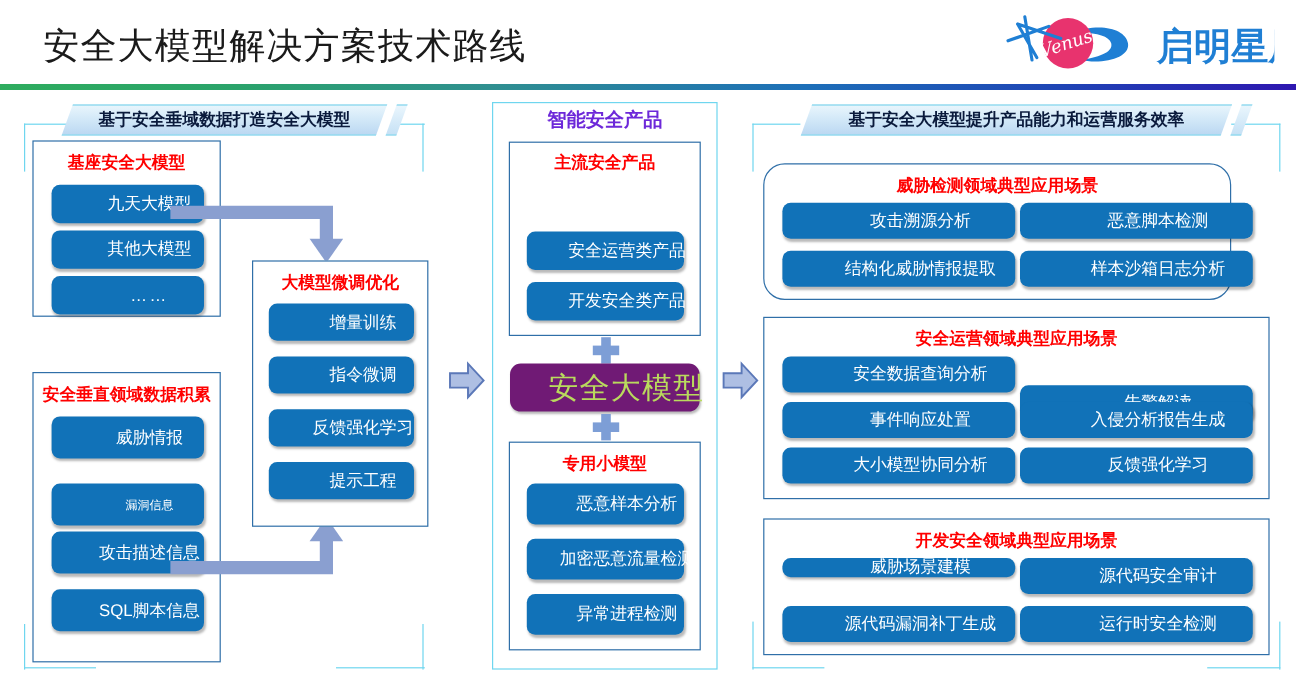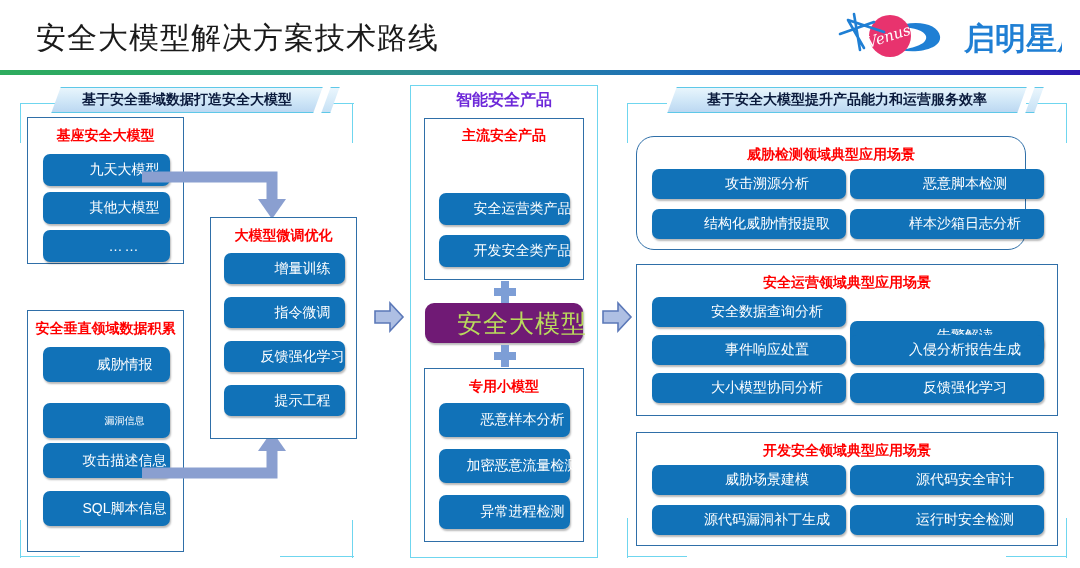--- a/index.html
+++ b/index.html
@@ -249,18 +249,18 @@
     <div class="pill" style="left:15px;  top:32px; width:194px; height:30px; font-size:14px;">安全数据查询分析</div>
     <div class="pill" style="left:213px; top:32px; width:194px; height:30px; font-size:14px;margin-top:24px;">告警解读</div>
     <div class="pill" style="left:15px;  top:70px; width:194px; height:30px; font-size:14px;">事件响应处置</div>
     <div class="pill" style="left:213px; top:70px; width:194px; height:30px; font-size:14px;">入侵分析报告生成</div>
     <div class="pill" style="left:15px;  top:108px; width:194px; height:30px; font-size:14px;">大小模型协同分析</div>
     <div class="pill" style="left:213px; top:108px; width:194px; height:30px; font-size:14px;">反馈强化学习</div>
   </div>
 
   <div class="panel" style="left:636px; top:432px; width:422px; height:114px;">
     <div class="panel-title" style="top:9px; font-size:14px;">开发安全领域典型应用场景</div>
-    <div class="pill" style="left:15px;  top:32px; width:194px; height:30px; font-size:14px;">威胁场景建模</div>
+    <div class="pill" style="left:15px;  top:32px; width:194px; height:16px; font-size:14px;">威胁场景建模</div>
     <div class="pill" style="left:213px; top:32px; width:194px; height:30px; font-size:14px;">源代码安全审计</div>
     <div class="pill" style="left:15px;  top:72px; width:194px; height:30px; font-size:14px;">源代码漏洞补丁生成</div>
     <div class="pill" style="left:213px; top:72px; width:194px; height:30px; font-size:14px;">运行时安全检测</div>
   </div>
 </div>
 
 </body></html>

